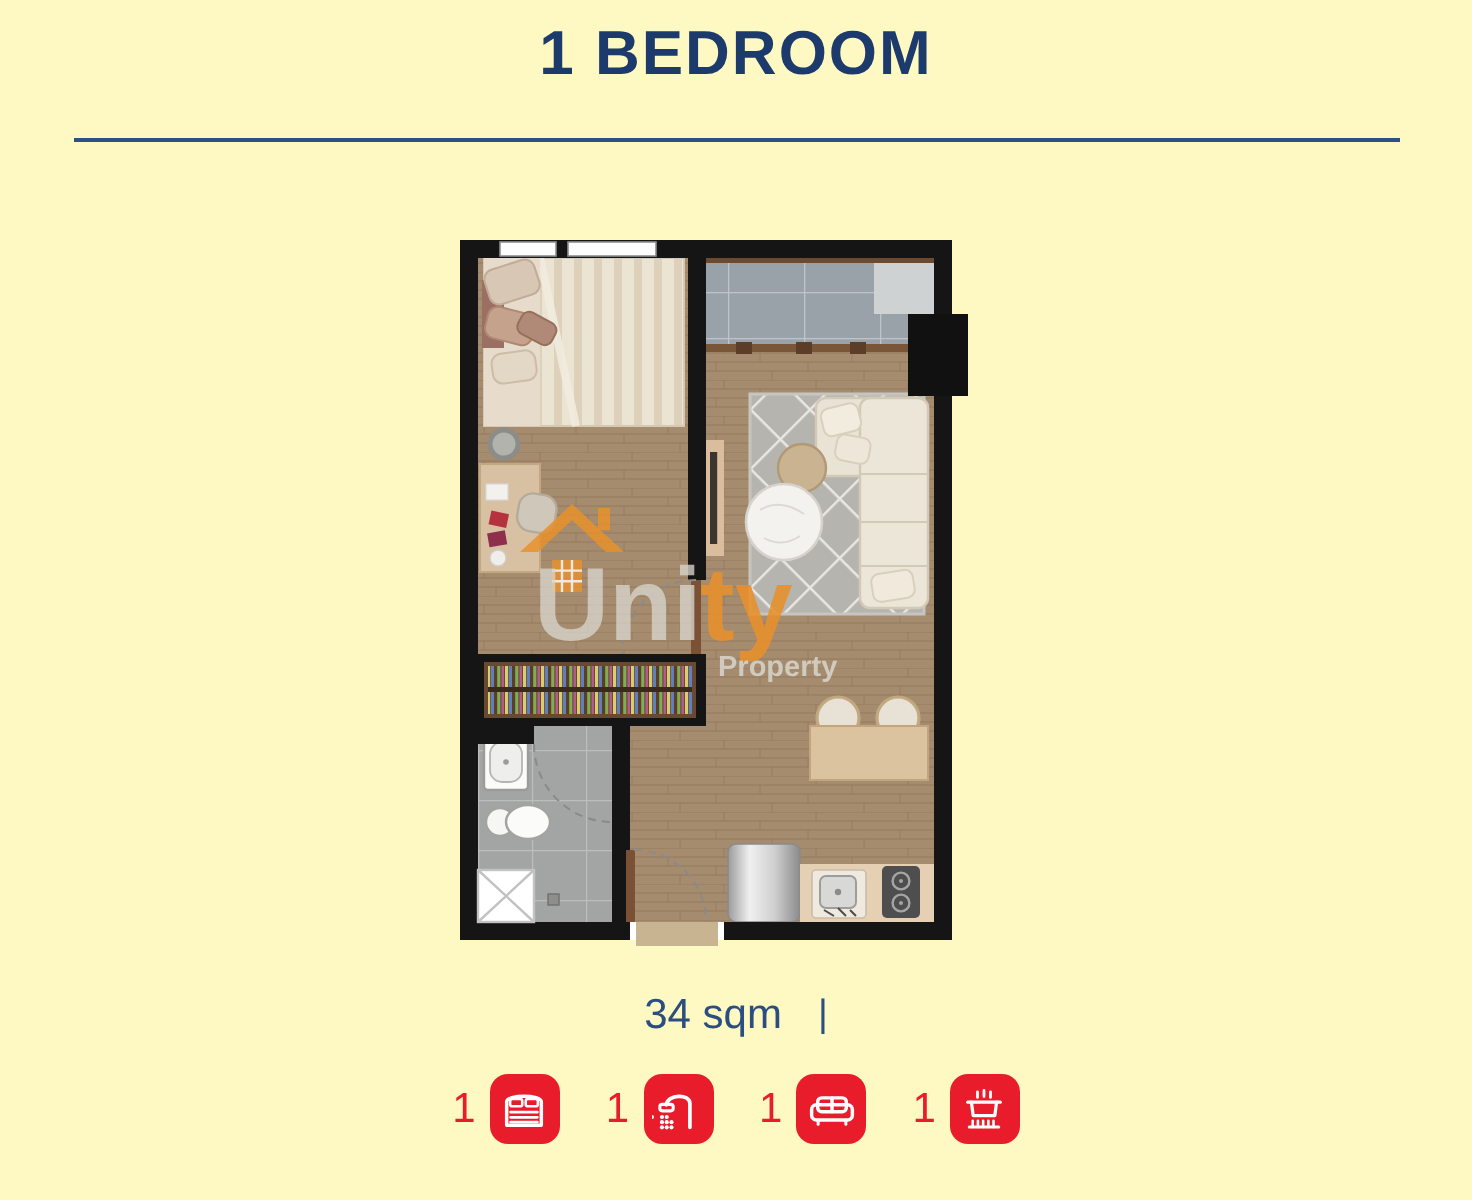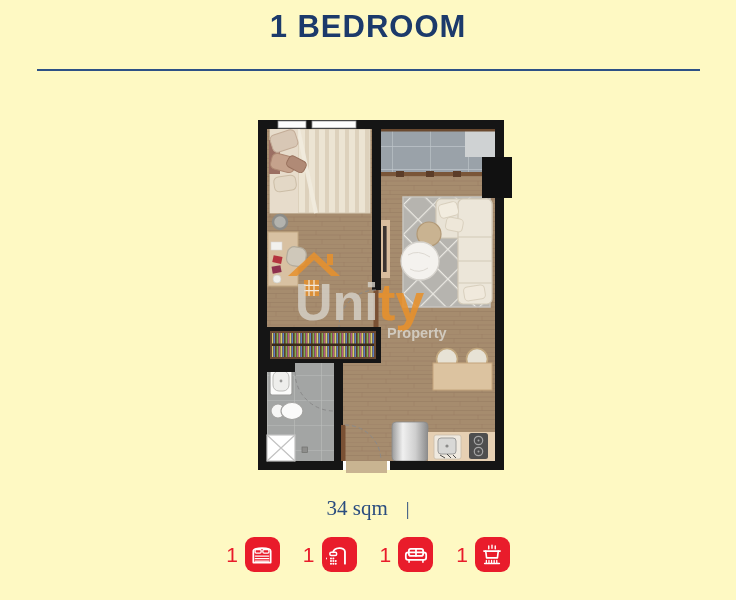--- a/index.html
+++ b/index.html
@@ -1,23 +1,23 @@
 <!DOCTYPE html>
 <html><head>
 <meta charset="utf-8">
 <style>
   html,body{margin:0;padding:0;background:#ffffff;}
   #stage{position:relative;width:736px;height:600px;background:#fef9c3;overflow:hidden;
          font-family:"Liberation Sans", sans-serif;}
   .title{position:absolute;top:9px;left:0;width:736px;text-align:center;
          font-size:31px;font-weight:800;letter-spacing:1px;color:#1c3a6b;}
   .rule{position:absolute;top:69px;left:37px;width:663px;height:2px;background:#2d5186;}
-  .plan-wrap{position:absolute;left:240px;top:100px;width:292px;height:390px;text-align:center;}
+  .plan-wrap{position:absolute;left:212px;top:100px;width:292px;height:390px;text-align:center;}
   .area-row{position:absolute;top:496px;left:0;width:736px;display:flex;justify-content:center;
-            align-items:center;gap:18px;color:#2b4d7f;font-size:21px;font-family:Liberation Serif, serif;}
+            align-items:center;gap:18px;color:#2b4d7f;font-size:21px;}
   .area-sep{color:#2b4d7f;font-size:19px;}
   .features{position:absolute;top:537px;left:0;width:736px;display:flex;justify-content:center;
             align-items:center;gap:23px;}
   .feature{display:flex;align-items:center;gap:7px;}
   .feature .count{color:#e91c2b;font-size:21px;}
   .chip{width:35px;height:35px;background:#e91c2b;border-radius:9px;display:flex;
         align-items:center;justify-content:center;}
   .chip svg{display:block;}
 </style>
 </head>

